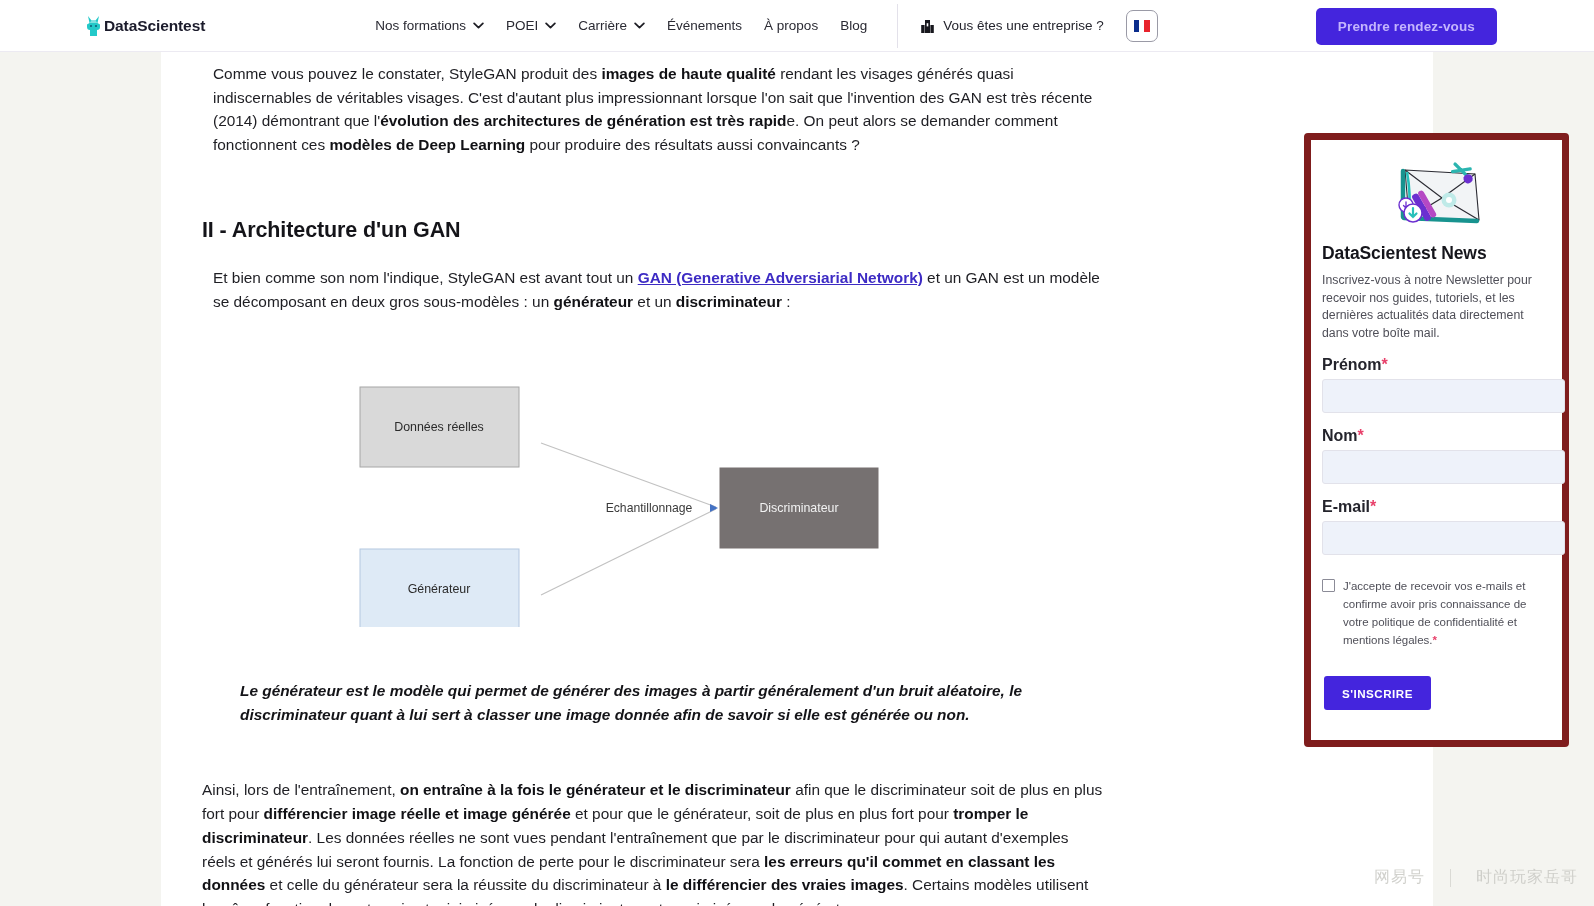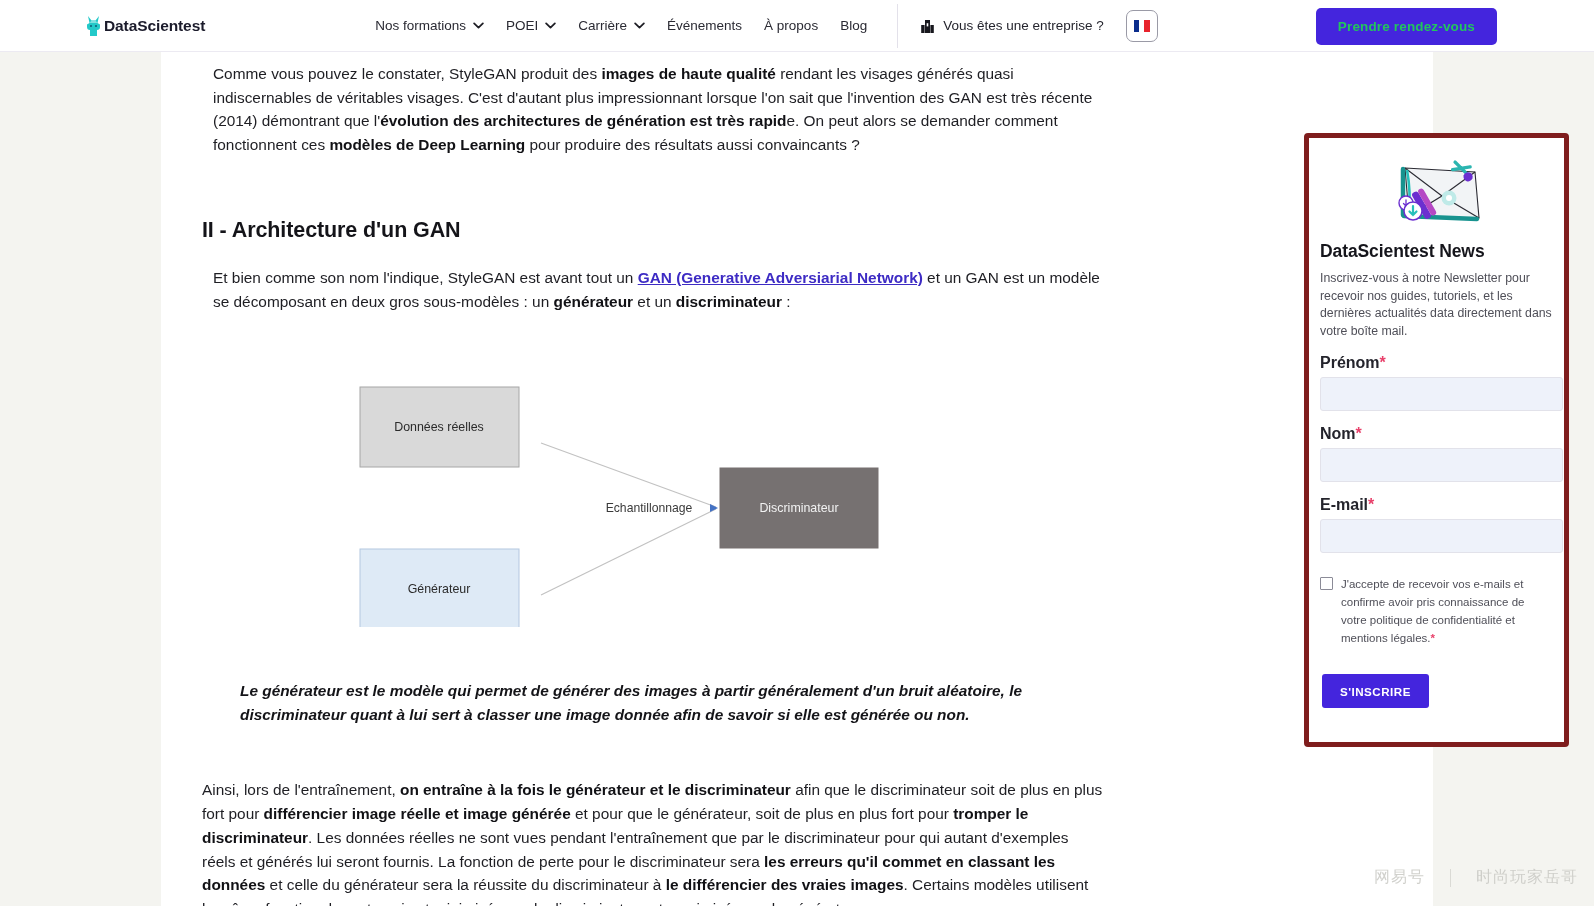--- a/index.html
+++ b/index.html
@@ -53,21 +53,21 @@
     width:32px; height:32px; border:1px solid #9a9aa6; border-radius:7px;
     background:#fff; display:flex; align-items:center; justify-content:center;
     cursor:pointer;
   }
   .flag{ width:16px; height:12px; display:flex; border:0; overflow:hidden; }
   .flag i{ flex:1; display:block; height:100%; }
 
   .cta-btn{
     position:absolute; right:97px; top:8px;
     height:37px; padding:0 22px;
-    background:#4425dd; color:#22c55e; border:none; border-radius:5px;
+    background:#4425dd; color:#c4b5fd; border:none; border-radius:5px;
     font-size:13.5px; font-weight:700; letter-spacing:.15px;
     font-family:inherit; cursor:pointer; white-space:nowrap;text-align:right;
   }
 
   
   #page-canvas{
     position:absolute; top:52px; left:161px;
     width:1272px; height:854px;
     background:#ffffff;
   }
@@ -113,21 +113,21 @@
     position:absolute; left:41px; top:711px; width:902px;
     font-size:15.4px; line-height:23.7px; color:#1e1e23;
   }
   #bottom-para b{ font-weight:700; color:#111115; }
 
   
   #newsletter-card{
     position:absolute; left:1143px; top:81px;
     width:265px; height:614px;
     background:#fff;
-    border:5px solid #7f1d1d;
+    border:7px solid #7f1d1d;
     border-radius:4px;
     padding:14px 11px 0 11px;
   }
   .nl-icon-wrap{ display:flex; justify-content:center; margin-top:4px; }
   #nl-title{
     font-size:17.5px; font-weight:700; color:#15151b;
     margin:13px 0 0 0; letter-spacing:-0.1px;
   }
   #nl-desc{
     font-size:12.3px; line-height:17.5px; color:#4f4f58;

